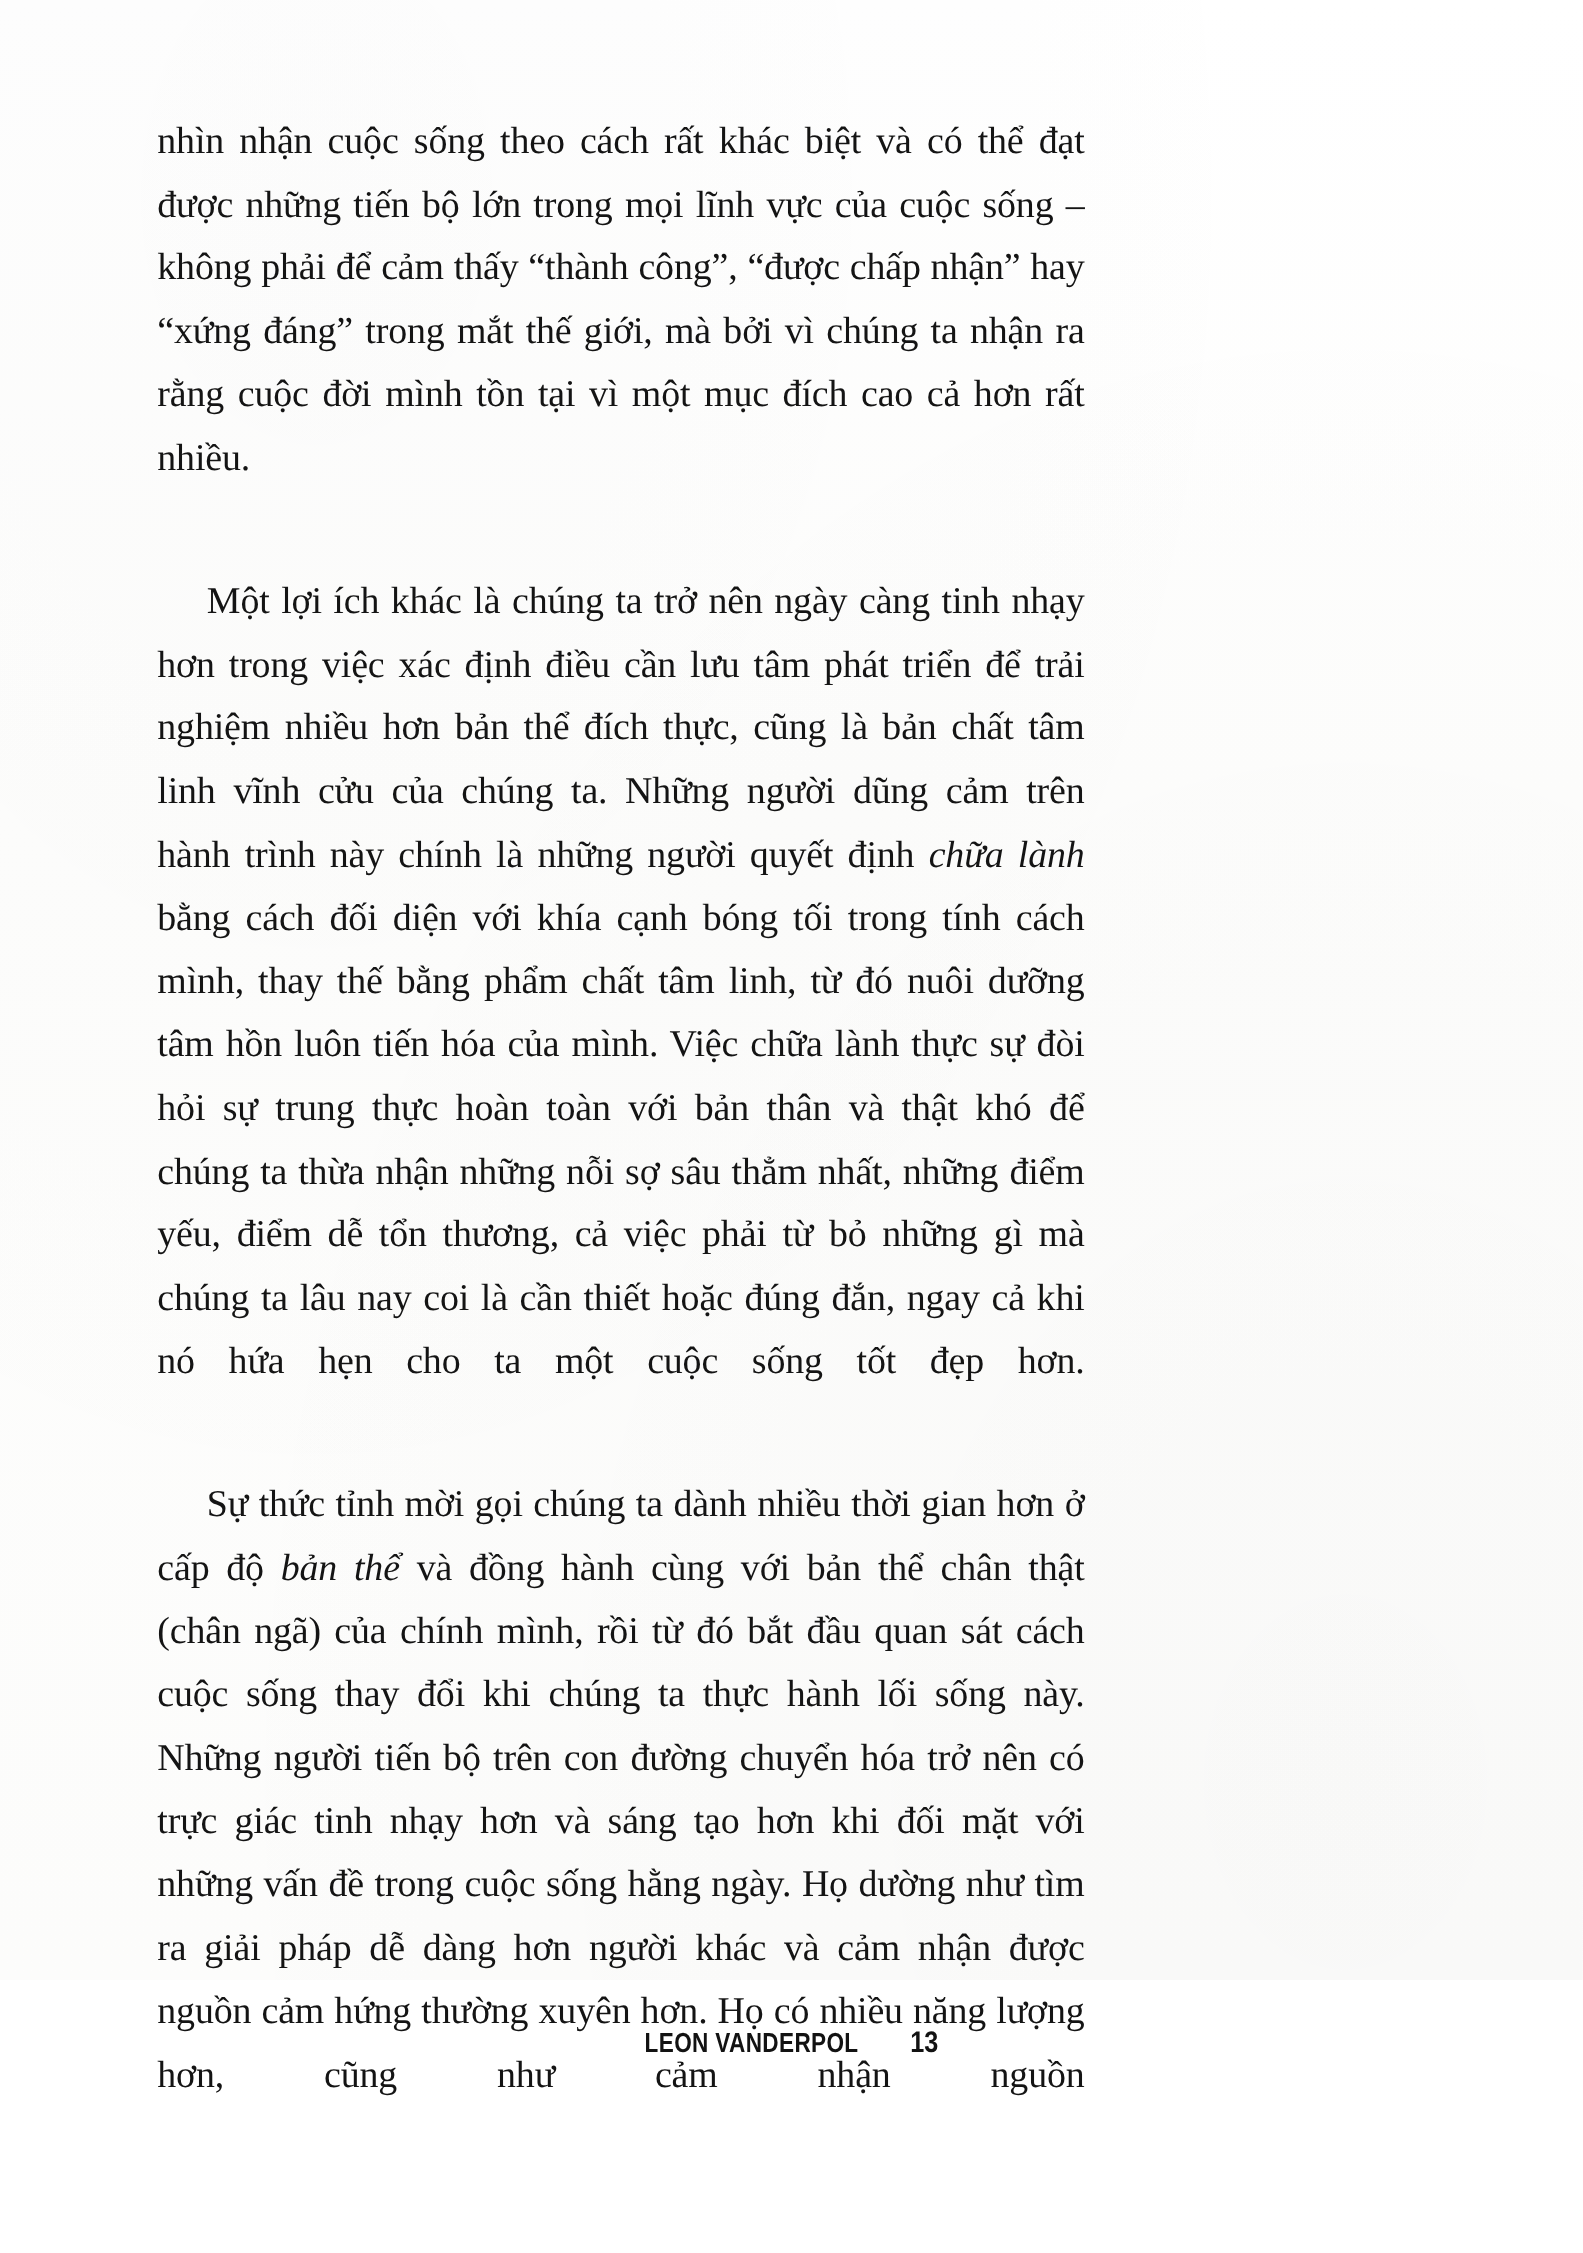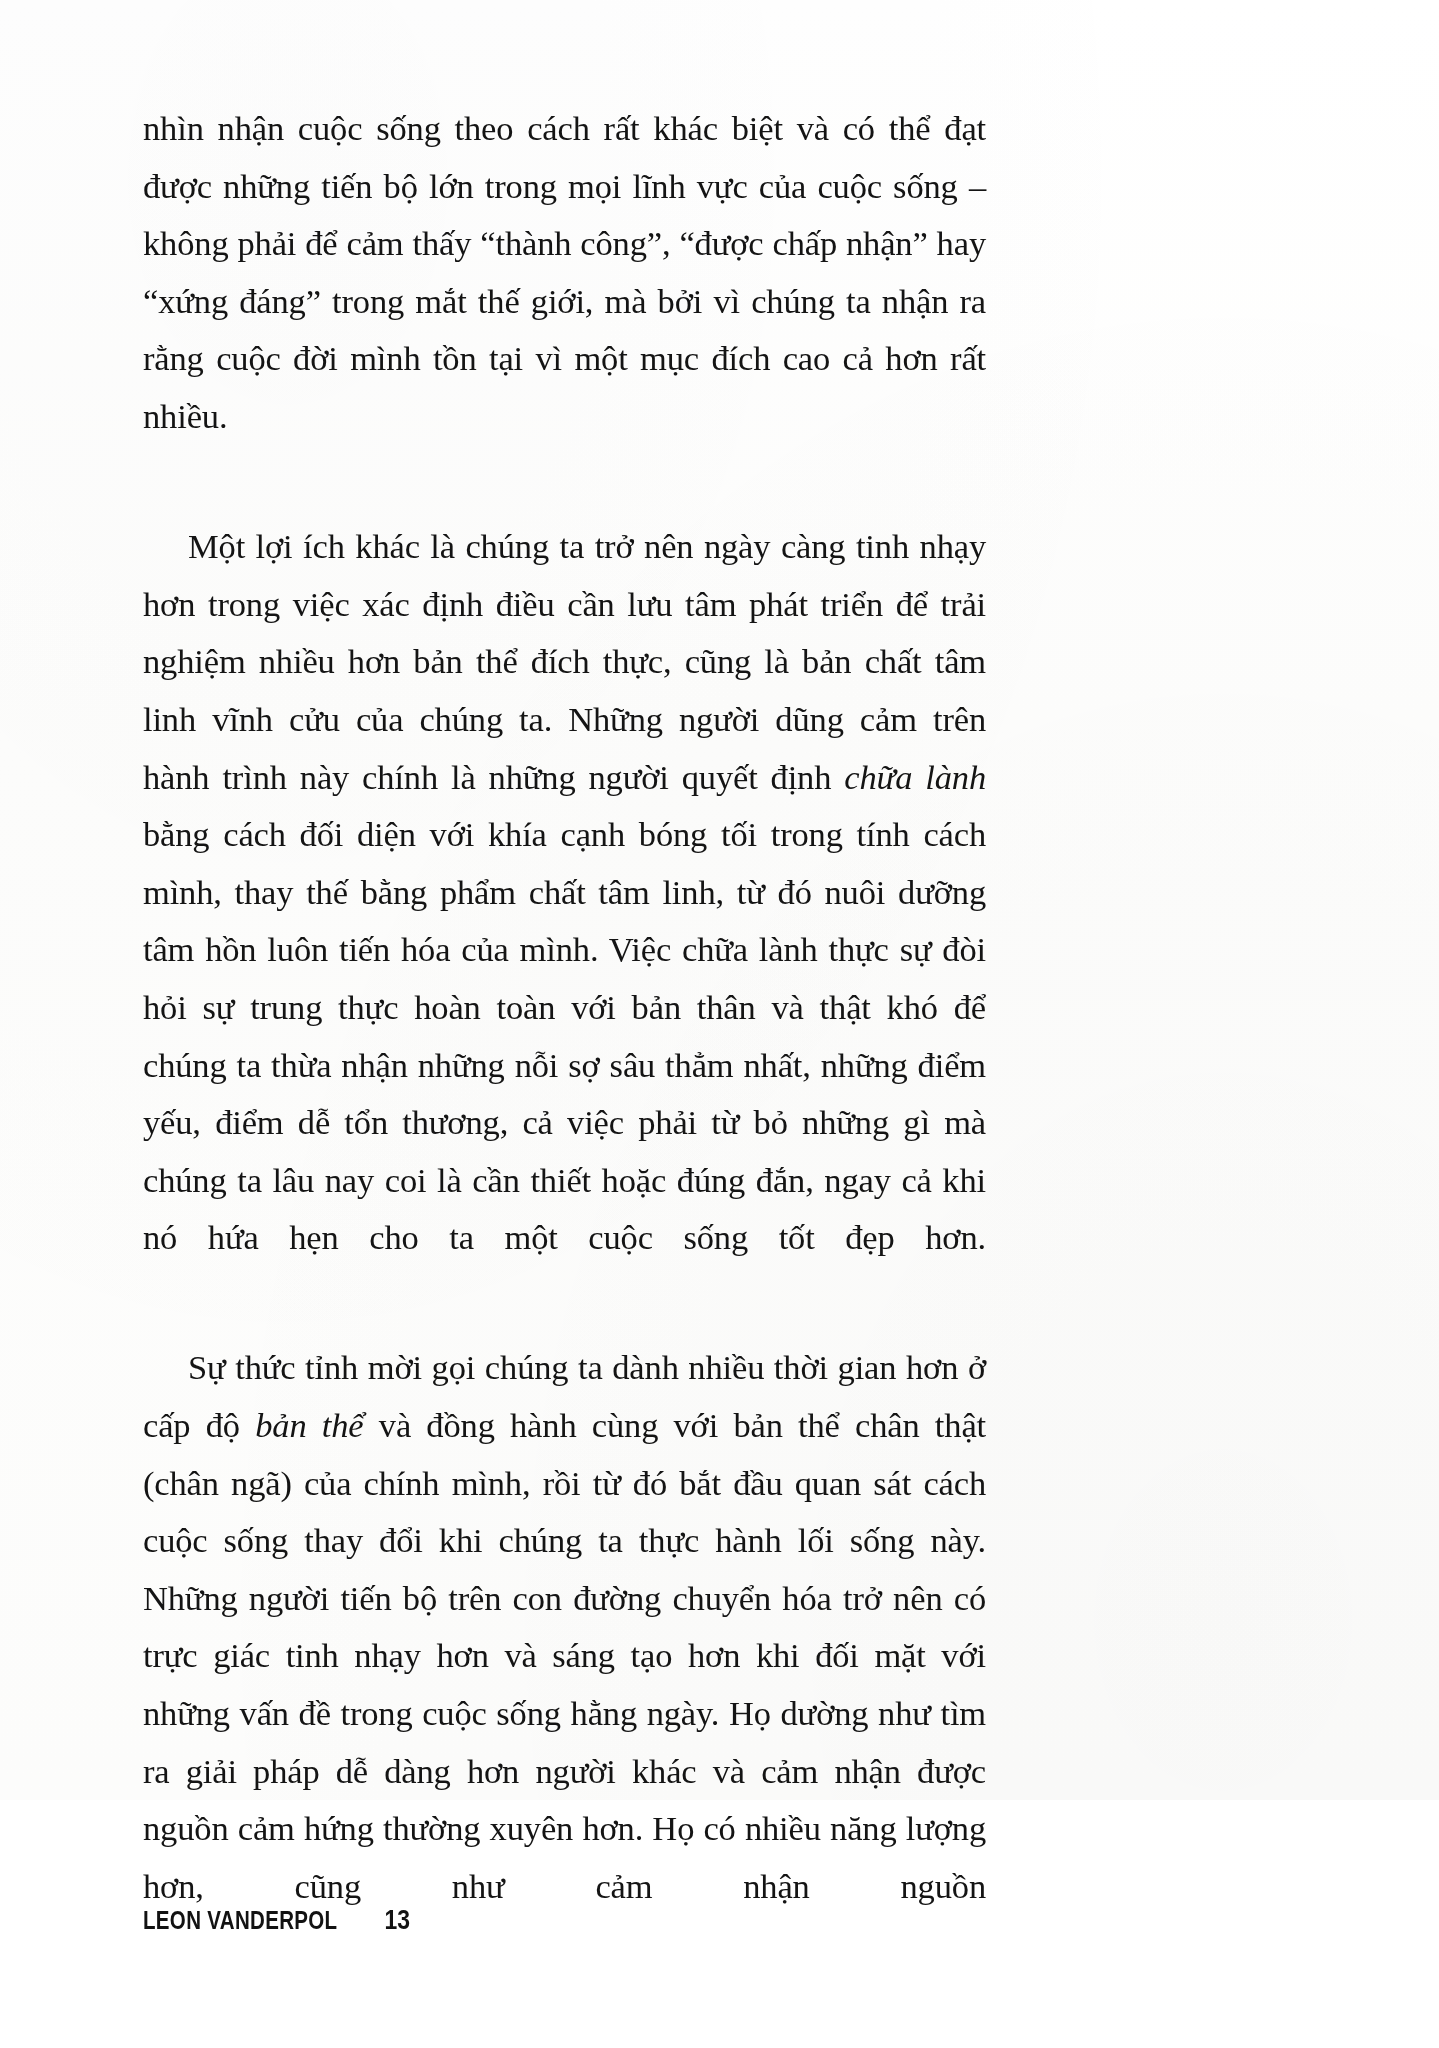--- a/index.html
+++ b/index.html
@@ -70,24 +70,24 @@
     width: 100%;
   }
 
   em.emph {
   }
 
   .footer {
     position: absolute;
     left: 143px;
     right: 143px;
-    top: 1905px;
+    top: 1841px;
     display: flex;
     align-items: baseline;
-    justify-content: flex-start;
+    justify-content: center;
   }
 
   .footer-author {
     font-family: "Liberation Sans", "DejaVu Sans", sans-serif;
     font-weight: 700;
     font-size: 25px;
     letter-spacing: 0.4px;
     transform: scaleX(0.82);
     transform-origin: left center;
     color: #121212;

